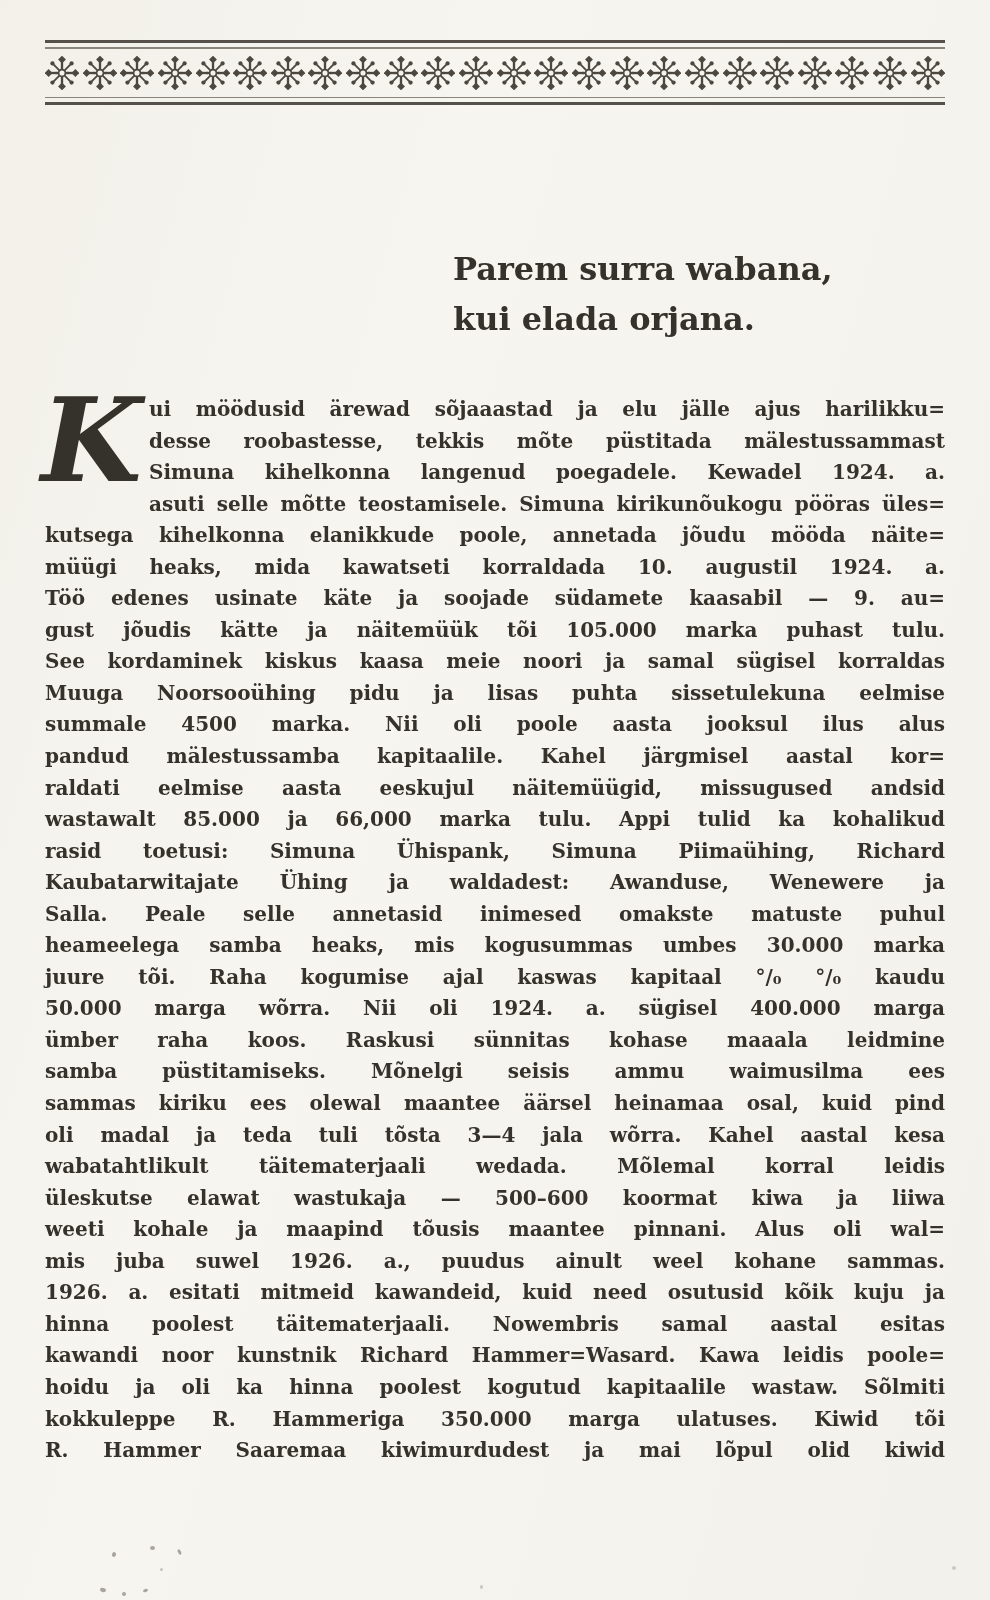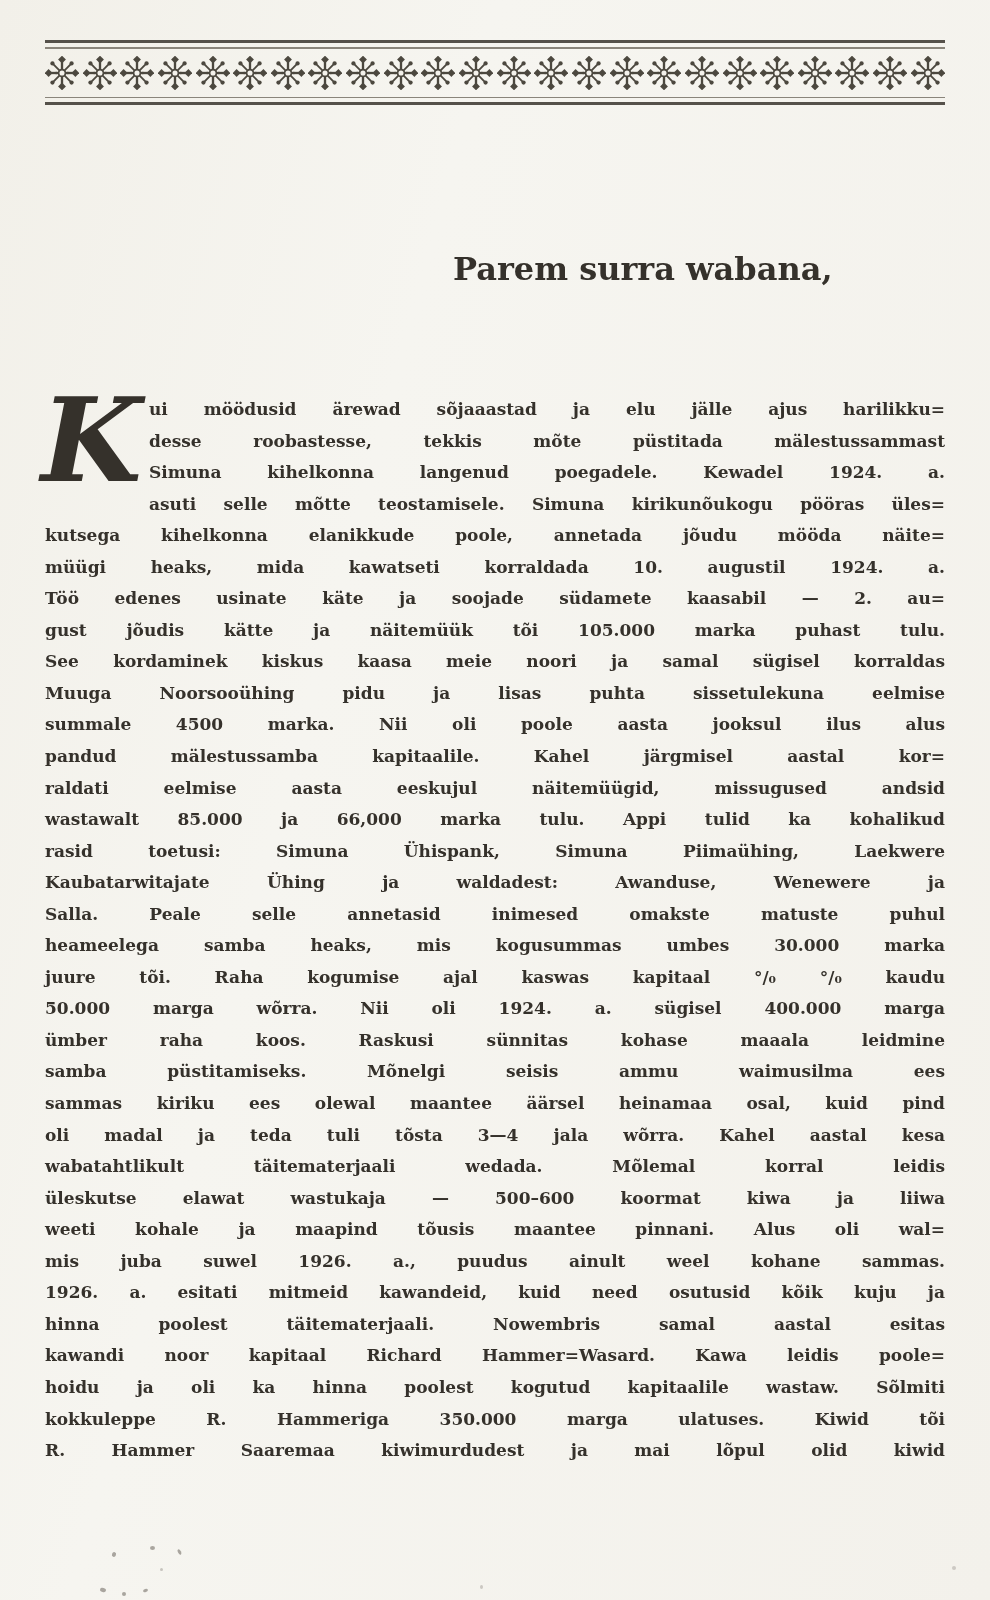--- a/index.html
+++ b/index.html
@@ -42,21 +42,21 @@
   .drop-cap{
     float:left;
     width:104px;height:95px;
     font-size:116px;line-height:92px;
     font-style:italic;font-weight:bold;
     text-indent:-4px;
     overflow:visible;
   }
   .line{
     height:31.55px;line-height:31.55px;
-    font-size:17px;
+    font-size:20px;
     text-align:justify;
     text-align-last:justify;
     overflow:visible;
     white-space:normal;
   }
 
   
   .speck{position:absolute;background:rgba(75,68,60,.45);border-radius:50%;}
   .s1{left:112px;top:1552px;width:4px;height:5px;transform:rotate(20deg);}
   .s2{left:150px;top:1546px;width:5px;height:4px;}
@@ -533,56 +533,57 @@
           <circle cx="21.5" cy="16" r="1.1" stroke="none"></circle>
         </g>
       </svg>
       </div>
     <div class="rule rule-thin-b"></div>
     <div class="rule rule-thick-b"></div>
   </div>
 
   <div class="motto">
     <div>Parem surra wabana,</div>
+    <div>kui elada orjana.</div>
   </div>
 
   <div class="article">
     <div class="drop-cap">K</div>
     <div>
         <div class="line">ui möödusid ärewad sõjaaastad ja elu jälle ajus harilikku=</div>
         <div class="line">desse roobastesse, tekkis mõte püstitada mälestussammast</div>
         <div class="line">Simuna kihelkonna langenud poegadele. Kewadel 1924. a.</div>
         <div class="line">asuti selle mõtte teostamisele. Simuna kirikunõukogu pööras üles=</div>
         <div class="line">kutsega kihelkonna elanikkude poole, annetada jõudu mööda näite=</div>
         <div class="line">müügi heaks, mida kawatseti korraldada 10. augustil 1924. a.</div>
-        <div class="line">Töö edenes usinate käte ja soojade südamete kaasabil — 2. au=</div>
+        <div class="line">Töö edenes usinate käte ja soojade südamete kaasabil — 9. au=</div>
         <div class="line">gust jõudis kätte ja näitemüük tõi 105.000 marka puhast tulu.</div>
         <div class="line">See kordaminek kiskus kaasa meie noori ja samal sügisel korraldas</div>
         <div class="line">Muuga Noorsooühing pidu ja lisas puhta sissetulekuna eelmise</div>
         <div class="line">summale 4500 marka. Nii oli poole aasta jooksul ilus alus</div>
         <div class="line">pandud mälestussamba kapitaalile. Kahel järgmisel aastal kor=</div>
         <div class="line">raldati eelmise aasta eeskujul näitemüügid, missugused andsid</div>
         <div class="line">wastawalt 85.000 ja 66,000 marka tulu. Appi tulid ka kohalikud</div>
-        <div class="line">rasid toetusi: Simuna Ühispank, Simuna Piimaühing, Laekwere</div>
+        <div class="line">rasid toetusi: Simuna Ühispank, Simuna Piimaühing, Richard</div>
         <div class="line">Kaubatarwitajate Ühing ja waldadest: Awanduse, Wenewere ja</div>
         <div class="line">Salla. Peale selle annetasid inimesed omakste matuste puhul</div>
         <div class="line">heameelega samba heaks, mis kogusummas umbes 30.000 marka</div>
         <div class="line">juure tõi. Raha kogumise ajal kaswas kapitaal °/₀ °/₀ kaudu</div>
         <div class="line">50.000 marga wõrra. Nii oli 1924. a. sügisel 400.000 marga</div>
         <div class="line">ümber raha koos. Raskusi sünnitas kohase maaala leidmine</div>
         <div class="line">samba püstitamiseks. Mõnelgi seisis ammu waimusilma ees</div>
         <div class="line">sammas kiriku ees olewal maantee äärsel heinamaa osal, kuid pind</div>
         <div class="line">oli madal ja teda tuli tõsta 3—4 jala wõrra. Kahel aastal kesa</div>
         <div class="line">wabatahtlikult täitematerjaali wedada. Mõlemal korral leidis</div>
         <div class="line">üleskutse elawat wastukaja — 500–600 koormat kiwa ja liiwa</div>
         <div class="line">weeti kohale ja maapind tõusis maantee pinnani. Alus oli wal=</div>
         <div class="line">mis juba suwel 1926. a., puudus ainult weel kohane sammas.</div>
         <div class="line">1926. a. esitati mitmeid kawandeid, kuid need osutusid kõik kuju ja</div>
         <div class="line">hinna poolest täitematerjaali. Nowembris samal aastal esitas</div>
-        <div class="line">kawandi noor kapitaal Richard Hammer=Wasard. Kawa leidis poole=</div>
+        <div class="line">kawandi noor kunstnik Richard Hammer=Wasard. Kawa leidis poole=</div>
         <div class="line">hoidu ja oli ka hinna poolest kogutud kapitaalile wastaw. Sõlmiti</div>
         <div class="line">kokkuleppe R. Hammeriga 350.000 marga ulatuses. Kiwid tõi</div>
         <div class="line">R. Hammer Saaremaa kiwimurdudest ja mai lõpul olid kiwid</div>
       </div>
   </div>
 
   <div class="speck s1"></div>
   <div class="speck s2"></div>
   <div class="speck s3"></div>
   <div class="speck s4"></div>

